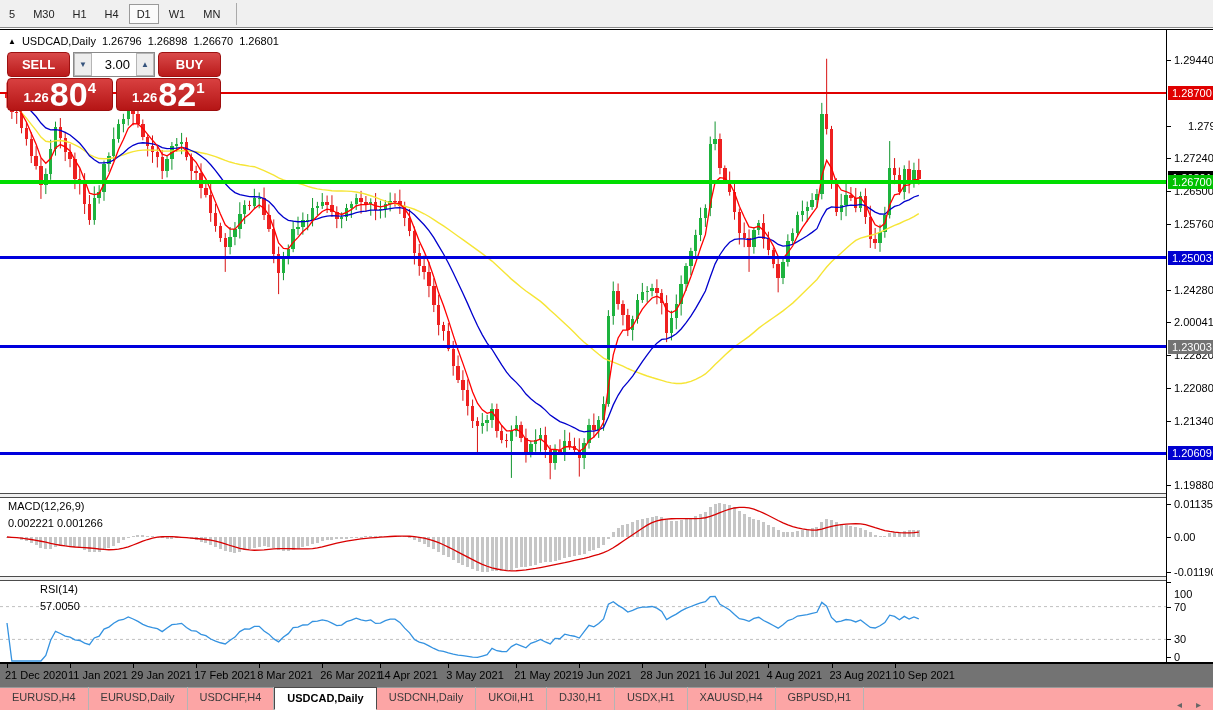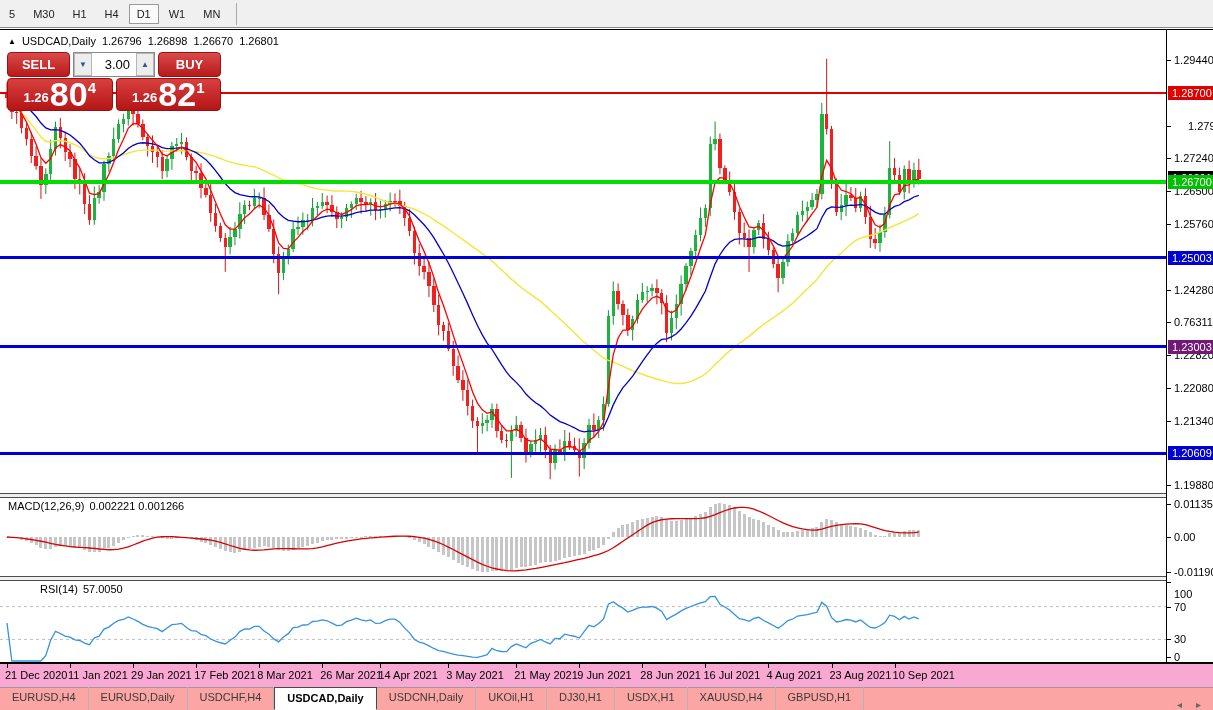--- a/index.html
+++ b/index.html
@@ -22,39 +22,39 @@
   
   .scale-col{position:absolute;left:1166px;top:30px;width:47px;height:632px;background:#fff;
              border-left:1px solid #000;box-sizing:border-box;}
   .tick-label{position:absolute;left:7px;font-size:11px;color:#000;height:12px;line-height:12px;white-space:nowrap;}
   .tick-dash{position:absolute;left:0;width:4px;height:1px;background:#000;}
   .badge{position:absolute;left:1px;width:45px;height:14px;line-height:14px;font-size:11px;
          color:#fff;padding-left:4px;box-sizing:border-box;white-space:nowrap;}
   
   .chart-title{position:absolute;left:8px;top:35px;font-size:11px;color:#000;display:flex;gap:6px;align-items:center;}
   .chart-title .tri{font-size:8px;line-height:11px;}
-  .ind-label{position:absolute;left:8px;font-size:11px;color:#000;display:flex;gap:5px;}
+  .ind-label{position:absolute;left:8px;font-size:11px;color:#000;display:flex;gap:5px;flex-direction:column;}
   #macd-label{top:500px;} #rsi-label{top:583px;margin-left:32px;}
   
   .trade-panel{position:absolute;left:7px;top:52px;width:214px;height:59px;z-index:5;}
   .tp-row1{display:flex;height:25px;gap:3px;}
   .tp-btn{flex:0 0 63px;background:linear-gradient(#d94a4a,#ba1a1a);border:1px solid #9d1111;border-radius:4px;
           color:#fff;font-size:13px;font-weight:bold;display:flex;align-items:center;justify-content:center;box-sizing:border-box;}
   .tp-spin{flex:1;display:flex;border:1px solid #8a8a8a;background:#fff;box-sizing:border-box;}
   .spin-btn{width:18px;background:#ededed;border:1px solid #b5b5b5;display:flex;align-items:center;
             justify-content:center;font-size:8px;color:#35537c;box-sizing:border-box;}
   .spin-val{flex:1;font-size:13px;color:#000;display:flex;align-items:center;justify-content:flex-end;padding-right:6px;}
   .tp-row2{display:flex;height:33px;gap:3px;margin-top:1px;}
   .tp-price{flex:1;background:linear-gradient(#d84040,#b51515);border:1px solid #9d0e0e;border-radius:4px;
             color:#fff;display:flex;align-items:flex-end;justify-content:center;padding-bottom:1px;box-sizing:border-box;}
   .tp-price .pfx{font-size:13px;font-weight:bold;margin-right:1px;margin-bottom:4px;}
   .tp-price .big{font-size:34px;font-weight:bold;line-height:30px;}
   .tp-price .sup{font-size:15px;font-weight:bold;align-self:flex-start;margin-top:0px;}
   
-  #date-axis{position:absolute;left:0;top:664px;width:1213px;height:36px;background:#f9a8d4;}
+  #date-axis{position:absolute;left:0;top:664px;width:1213px;height:36px;background:#737373;}
   .date-label{position:absolute;top:5px;font-size:11px;color:#000;white-space:nowrap;}
   .date-tick{position:absolute;top:0;width:1px;height:4px;background:#000;}
   
   .tab-bar{position:absolute;left:0;top:687px;width:1213px;height:23px;background:#fca5a5;
            border-top:1px solid #9a9a9a;display:flex;align-items:flex-end;box-sizing:border-box;}
   .tab{font-size:11px;color:#3a3a3a;padding:4px 12px 4px 12px;border-right:1px solid #b4b4b4;white-space:nowrap;}
   .tab.active{background:#fff;border:1px solid #4a4a4a;border-bottom:1px solid #fff;font-weight:bold;color:#000;
               margin-bottom:0;position:relative;z-index:2;padding:4px 12px 5px 12px;}
   .tab-arrows{margin-left:auto;display:flex;gap:14px;padding-right:12px;color:#666;font-size:10px;}
 </style>
@@ -720,34 +720,34 @@
       <div class="tick-label" style="top: 89.9373px; margin-left: 14px;">1.27960</div>
       <div class="tick-dash" style="top: 127.976px;"></div>
       <div class="tick-label" style="top: 121.976px;">1.27240</div>
       <div class="tick-dash" style="top: 160.904px;"></div>
       <div class="tick-label" style="top: 154.904px;">1.26500</div>
       <div class="tick-dash" style="top: 193.833px;"></div>
       <div class="tick-label" style="top: 187.833px;">1.25760</div>
       <div class="tick-dash" style="top: 259.689px;"></div>
       <div class="tick-label" style="top: 253.689px;">1.24280</div>
       <div class="tick-dash" style="top: 291.728px;"></div>
-      <div class="tick-label" style="top: 285.728px;">0.76311</div>
+      <div class="tick-label" style="top: 285.728px;">2.00041</div>
       <div class="tick-dash" style="top: 324.656px;"></div>
       <div class="tick-label" style="top: 318.656px;">1.22820</div>
       <div class="tick-dash" style="top: 357.585px;"></div>
       <div class="tick-label" style="top: 351.585px;">1.22080</div>
       <div class="tick-dash" style="top: 390.513px;"></div>
       <div class="tick-label" style="top: 384.513px;">1.21340</div>
       <div class="tick-dash" style="top: 455.48px;"></div>
       <div class="tick-label" style="top: 449.48px;">1.19880</div>
       <div class="badge" style="top: 140.51px; background: rgb(0, 0, 0);">1.26801</div>
       <div class="badge" style="top: 56.0089px; background: rgb(224, 0, 0);">1.28700</div>
       <div class="badge" style="top: 145.005px; background: rgb(0, 192, 0);">1.26700</div>
       <div class="badge" style="top: 220.517px; background: rgb(0, 0, 208);">1.25003</div>
-      <div class="badge" style="top: 309.513px; background: #701a75;">1.23003</div>
+      <div class="badge" style="top: 309.513px; background: #737373;">1.23003</div>
       <div class="badge" style="top: 416.041px; background: rgb(0, 0, 208);">1.20609</div>
       <div class="tick-dash" style="top: 474px;"></div>
       <div class="tick-label" style="top: 468px;">0.01135</div>
       <div class="tick-dash" style="top: 507px;"></div>
       <div class="tick-label" style="top: 501px;">0.00</div>
       <div class="tick-dash" style="top: 541.611px;"></div>
       <div class="tick-label" style="top: 535.611px;">-0.011904</div>
       <div class="tick-dash" style="top: 552px;"></div>
       <div class="tick-label" style="top: 546px; margin-top: 12px;">100</div>
       <div class="tick-dash" style="top: 576.6px;"></div>

